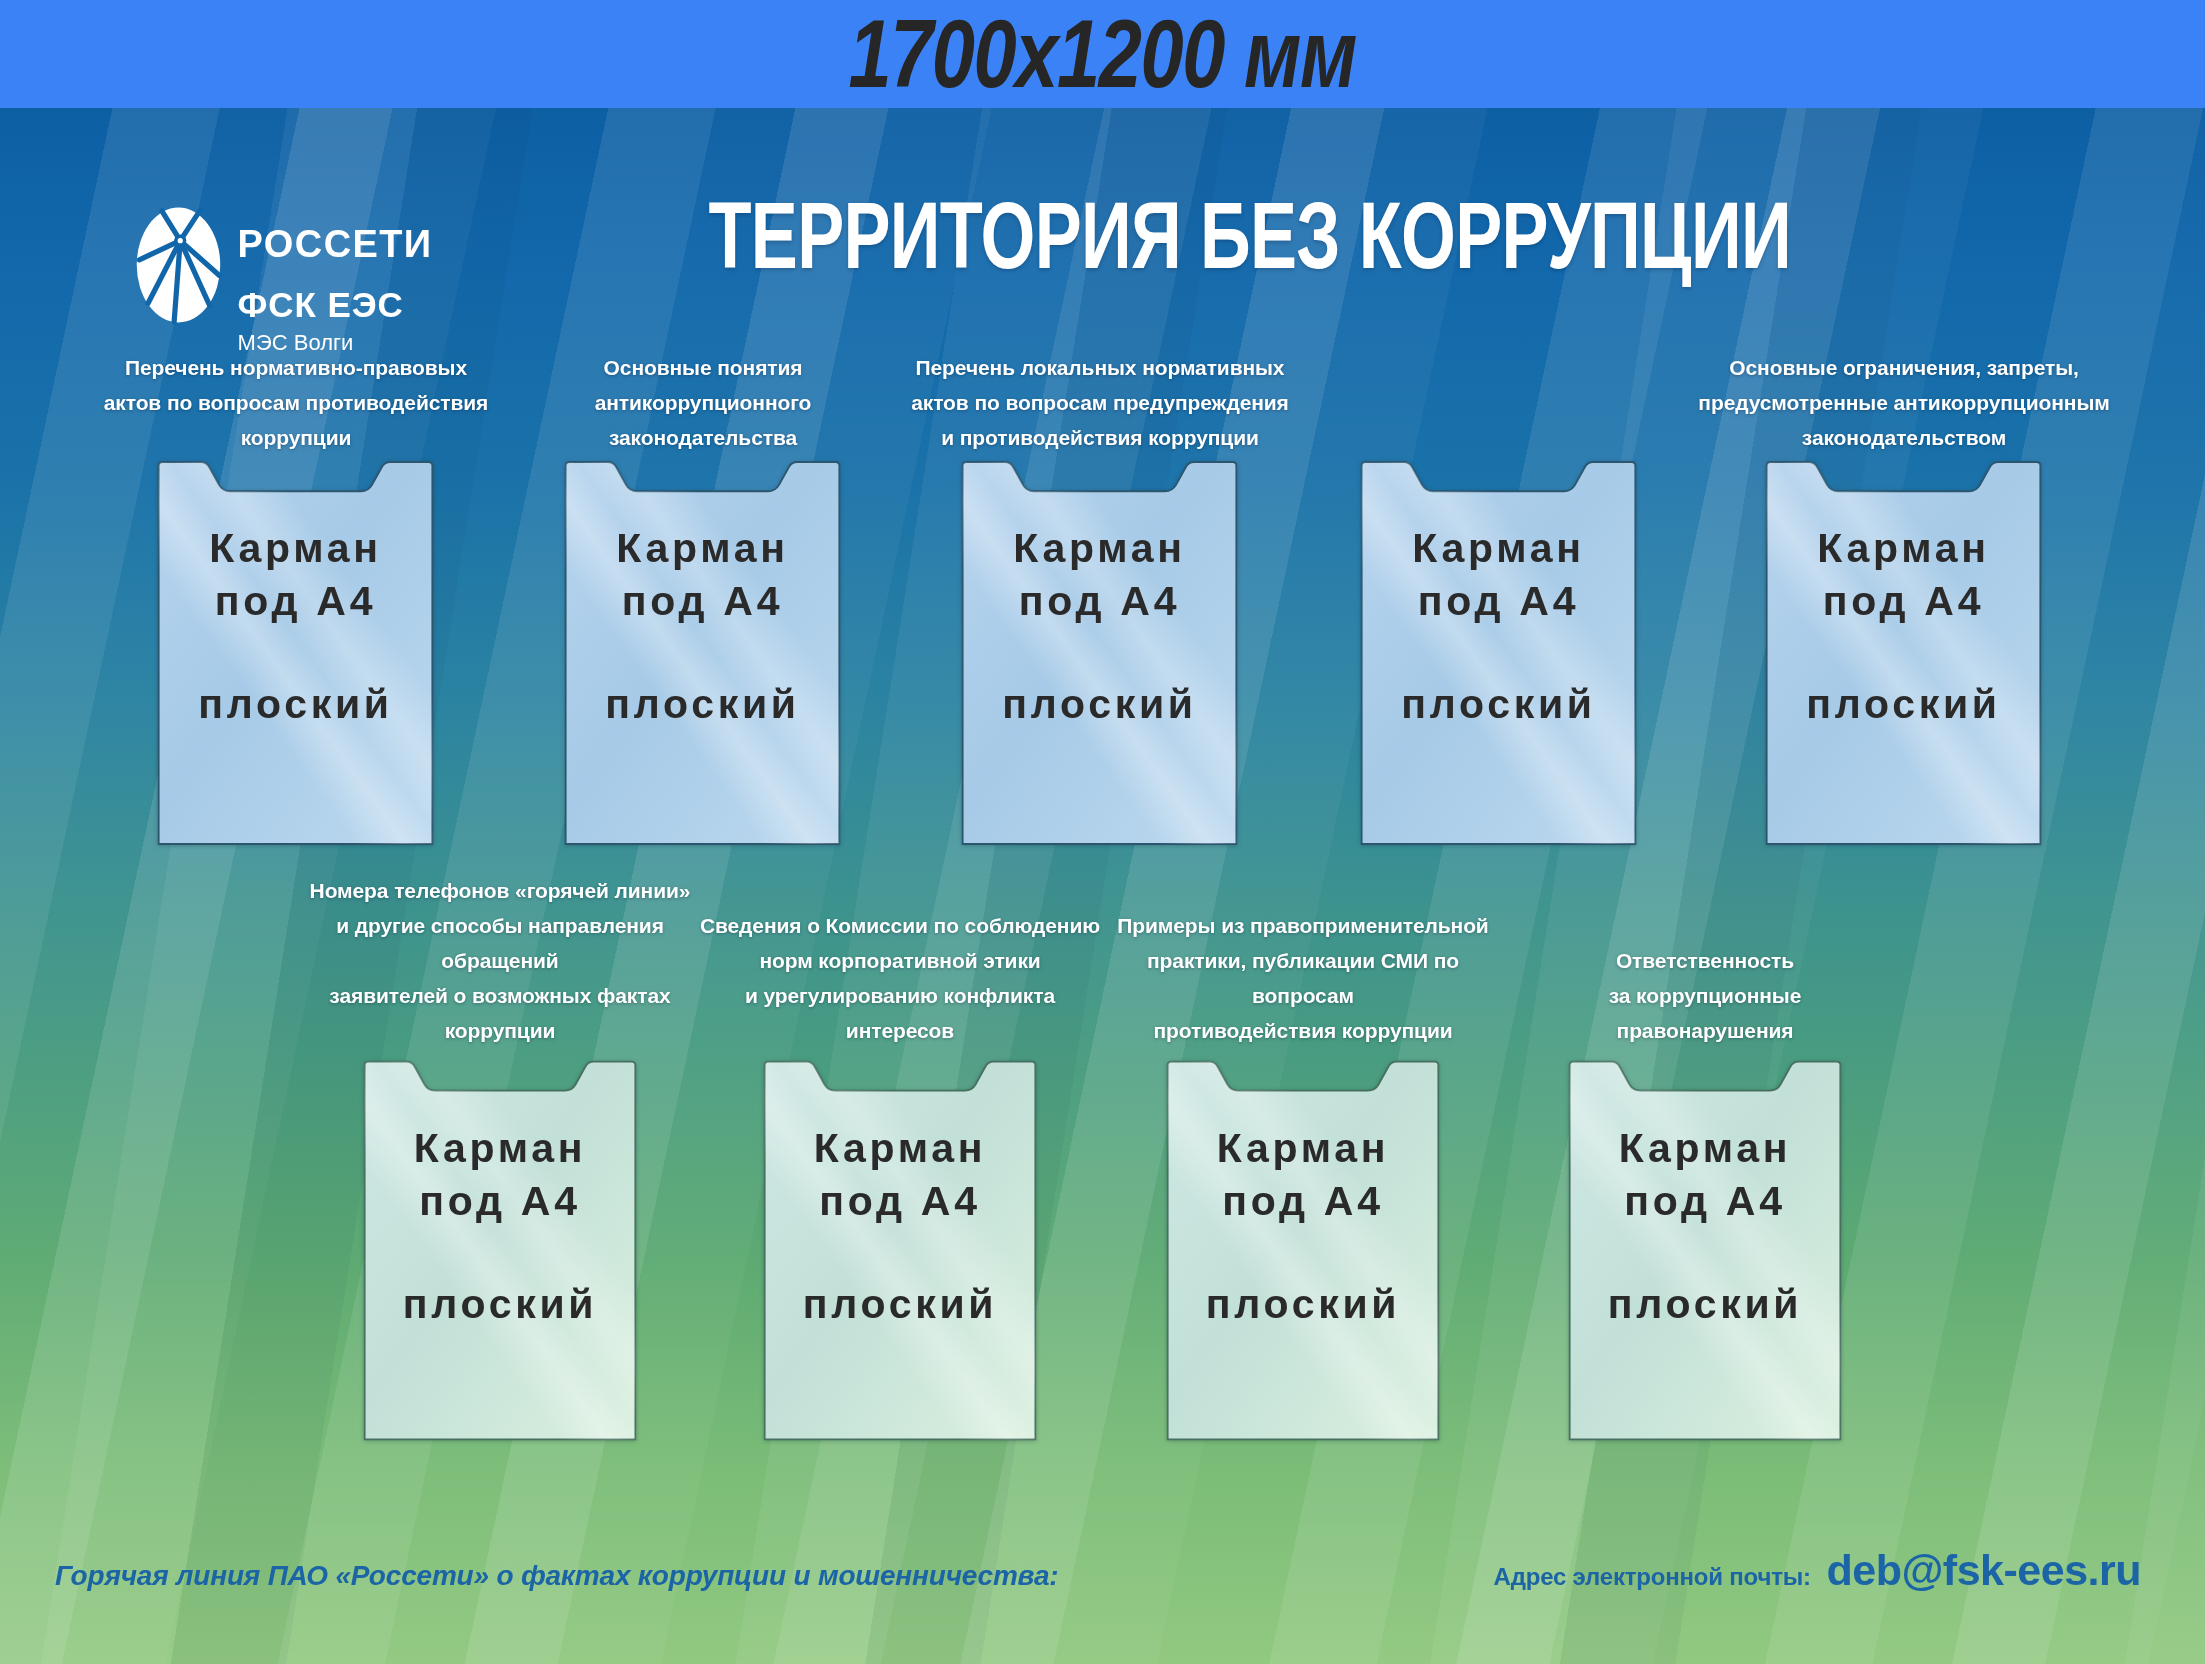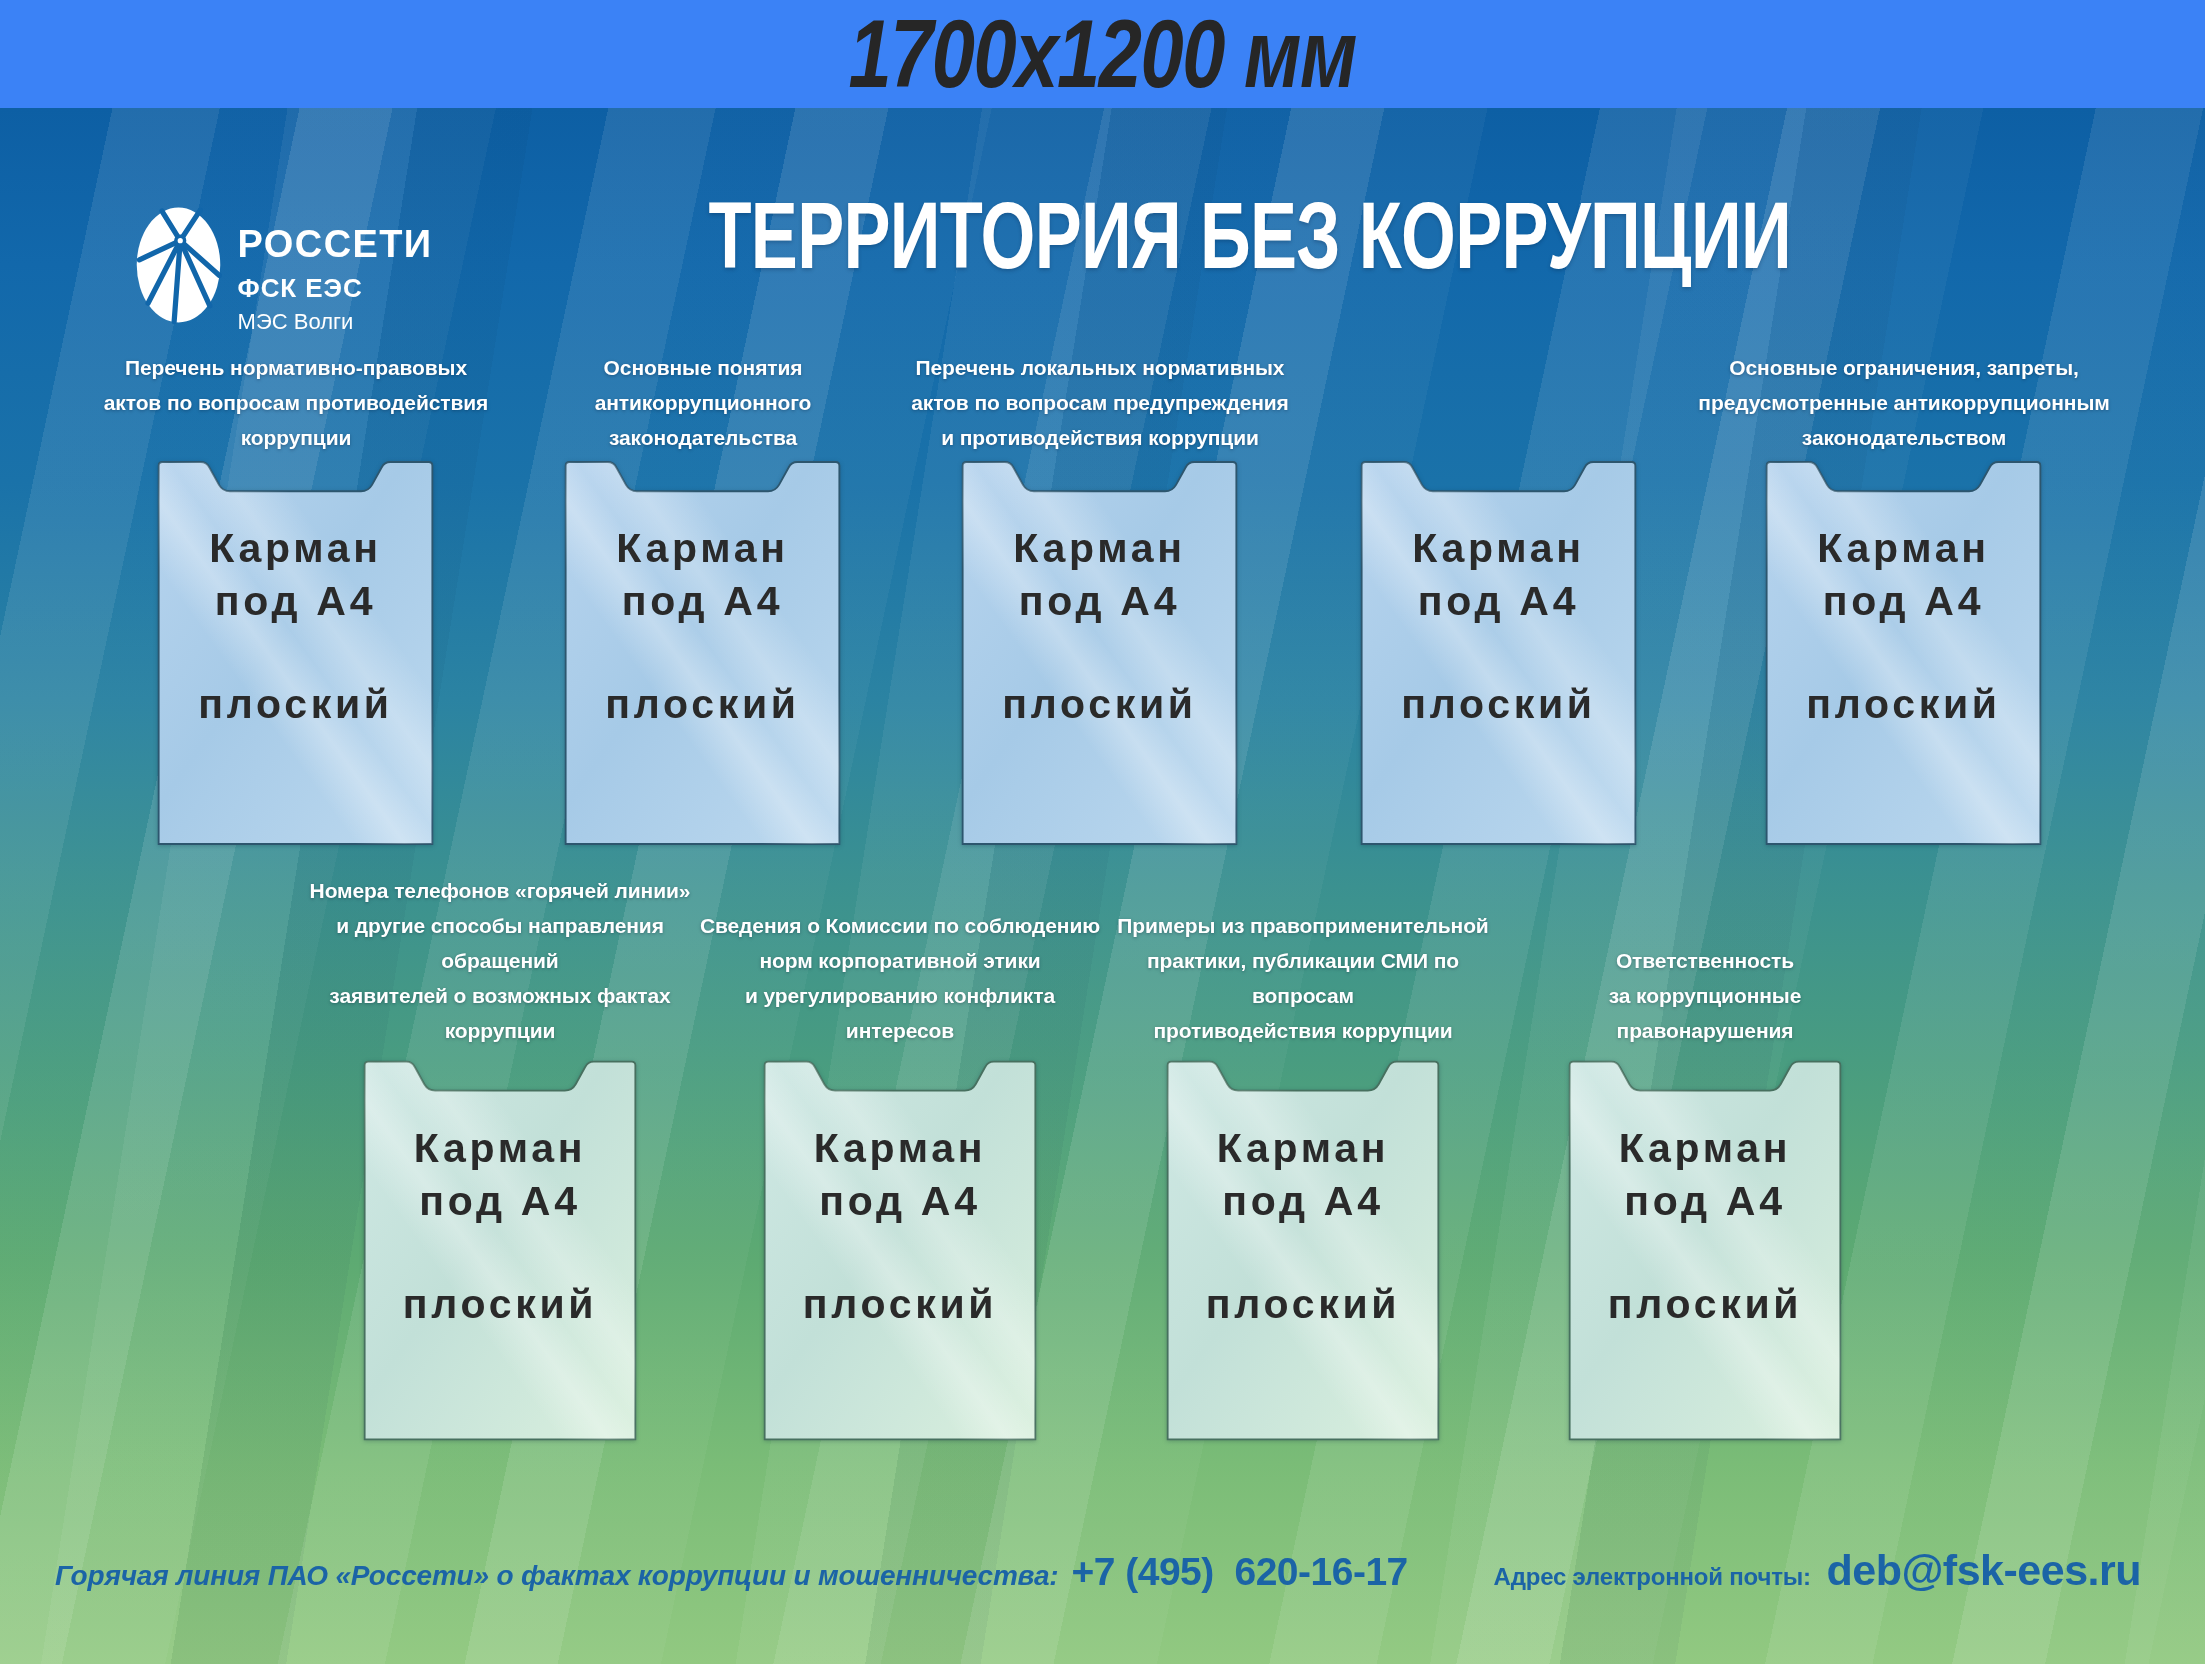--- a/index.html
+++ b/index.html
@@ -24,21 +24,21 @@
   .board::after{content:"";position:absolute;inset:0;
     background:repeating-linear-gradient(99deg,
       rgba(255,255,255,0) 0 284px, rgba(255,255,255,.06) 284px 412px,
       rgba(0,40,70,.05) 412px 526px, rgba(255,255,255,0) 526px 686px);}
 
   
   .logo{position:absolute;left:135px;top:205px;display:flex;align-items:flex-start;gap:15.6px;z-index:3;}
   .globe{width:87px;height:120px;}
   .logo-text{color:#ffffff;padding-top:20px;}
   .brand{font-size:38px;font-weight:800;letter-spacing:1.4px;line-height:1;}
-  .brand2{font-size:26px;font-weight:700;letter-spacing:0.9px;margin-top:12px;line-height:1;}
+  .brand2{font-size:35px;font-weight:700;letter-spacing:0.9px;margin-top:24px;line-height:1;}
   .brand3{font-size:22px;font-weight:400;margin-top:10px;line-height:1;}
 
   
   .main-title{position:absolute;left:609px;top:182px;width:1281px;height:96px;z-index:3;
     display:flex;justify-content:center;}
   .main-title span{font-size:94px;font-weight:800;color:#ffffff;white-space:pre;
     transform:scaleX(.75);transform-origin:center;letter-spacing:-0.9px;
     text-shadow:0 1.8px 4.6px rgba(0,25,55,.25);}
 
   
@@ -256,20 +256,19 @@
       </svg>
     <div class="pocket-text">
         <div class="p-size">Карман
 под А4</div>
         <div class="p-type">плоский</div>
       </div>
   </div>
 
   <div class="footer">
     <span class="hotline-label">Горячая линия ПАО «Россети» о фактах коррупции и мошенничества:</span>
-    <span class="hotline-phone">+7 (495)  620-16-17</span>
     <span class="footer-spacer"></span>
     <span class="email-label">Адрес электронной почты:</span>
     <span class="email-value">deb@fsk-ees.ru</span>
   </div>
 
 </div>
 
 
 </body></html>

